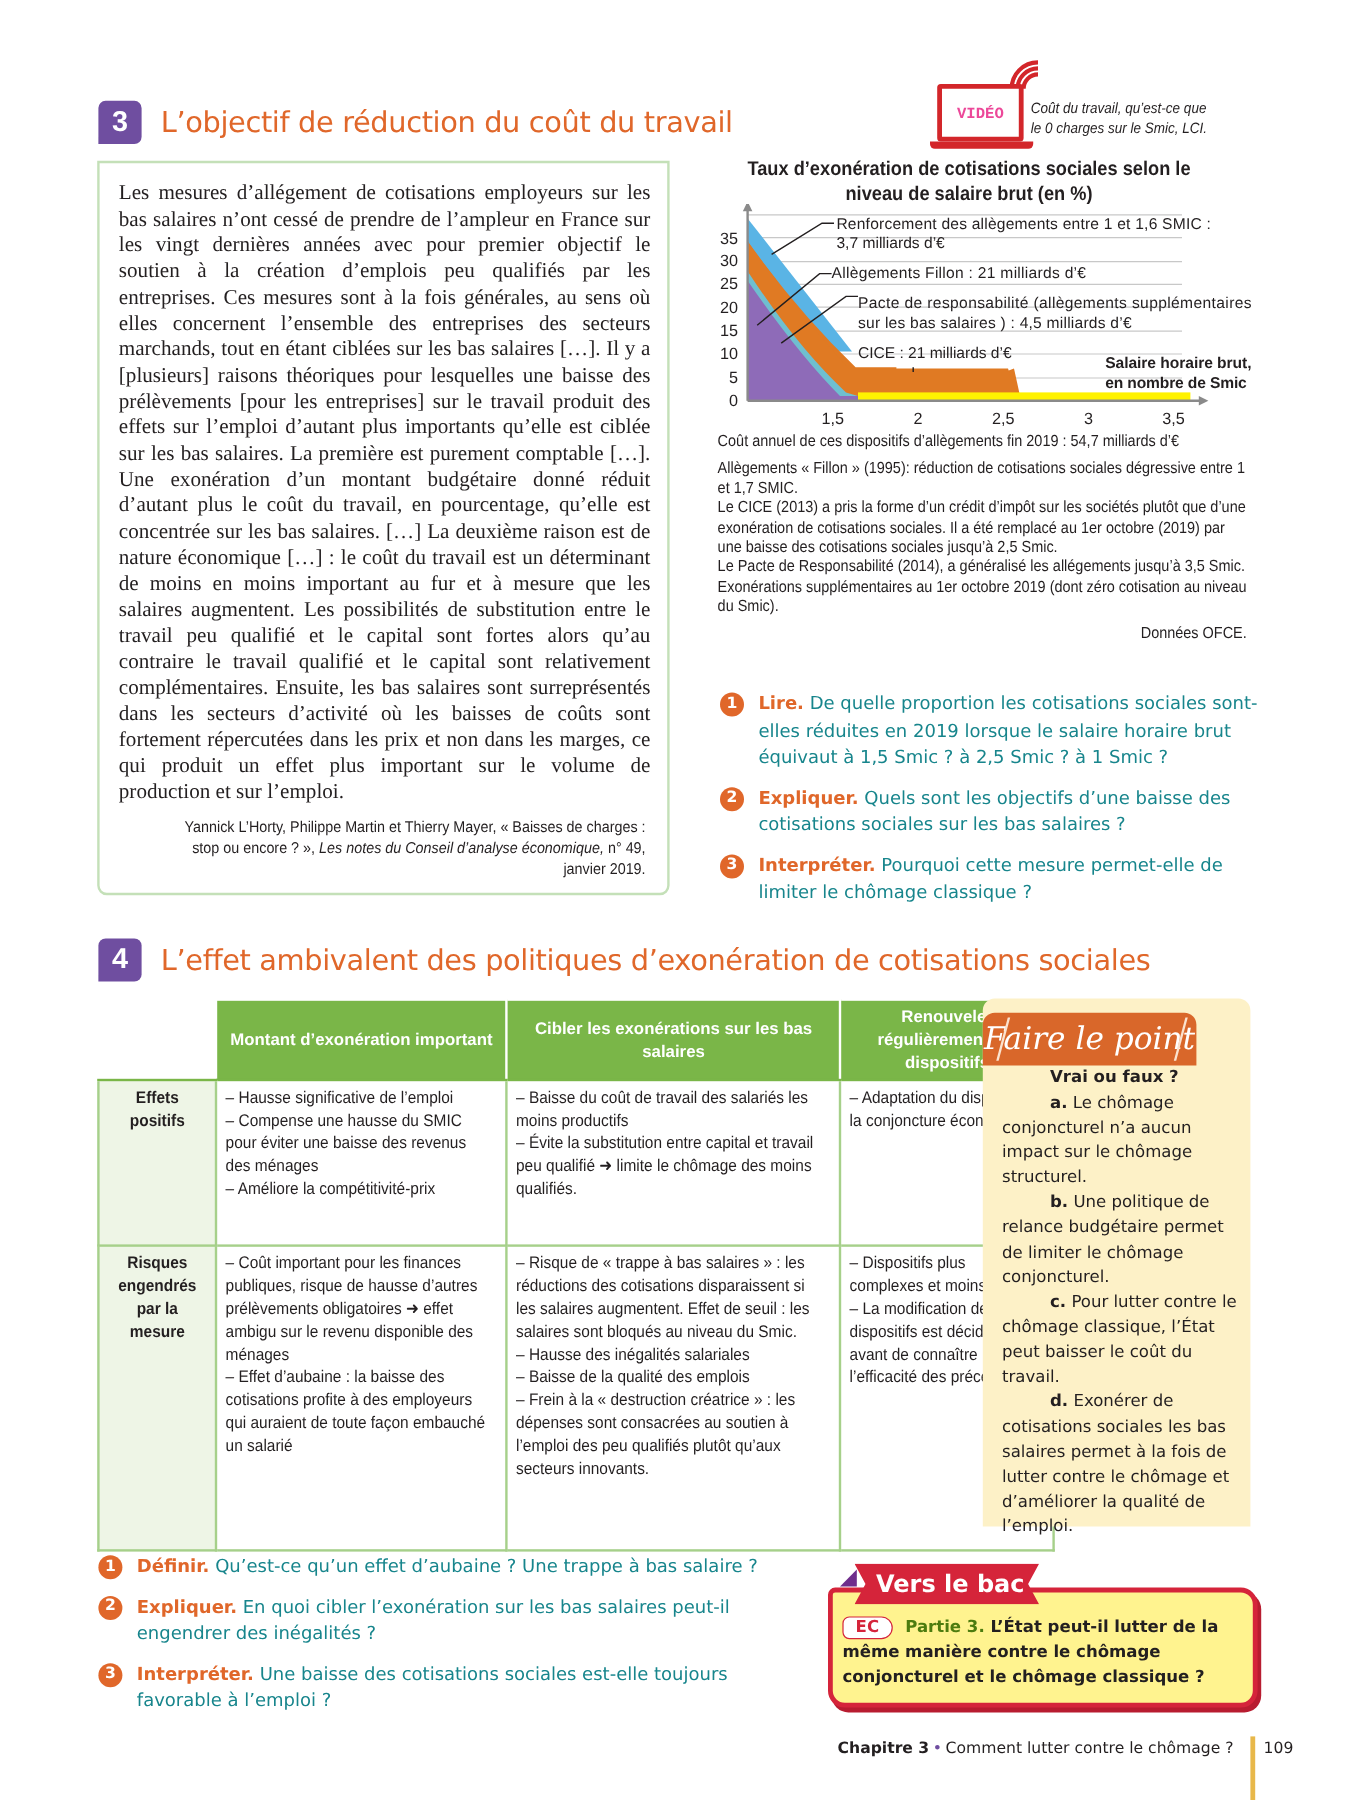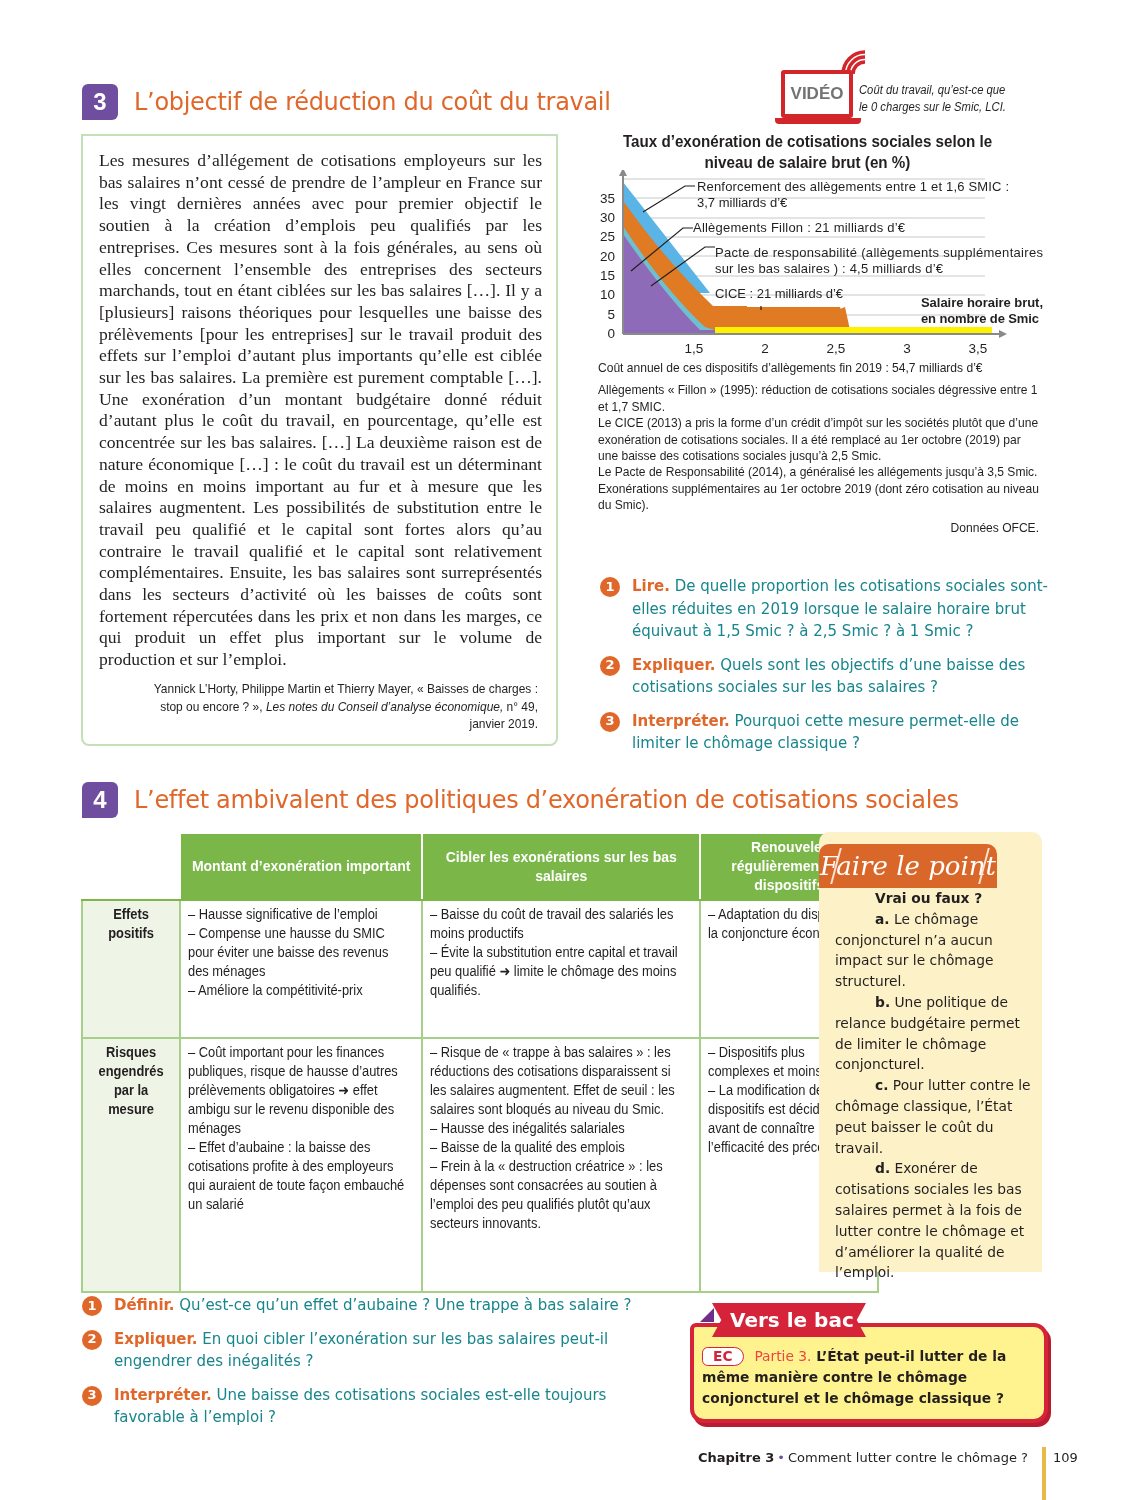--- a/index.html
+++ b/index.html
@@ -17,21 +17,21 @@
   }
   .sec-title {
     color: #e0672a; font-family: "DejaVu Sans", sans-serif; font-size: 24px; margin-left: 16px;
     letter-spacing: -0.3px;
   }
 
   
   .video-wrap { left: 775px; top: 48px; width: 290px; height: 76px; }
   .laptop { position: absolute; left: 6px; top: 22px; width: 72px; height: 48px; border: 4px solid #d3262a; border-radius: 3px; background: #fff; display:flex; align-items:center; justify-content:center; }
   .laptop-base { position: absolute; left: 0px; top: 70px; width: 86px; height: 6px; background: #d3262a; border-radius: 0 0 4px 4px; }
-  .laptop span { font-weight: bold; font-size: 17px; color: #737373; font-family: Liberation Sans, sans-serif; }
+  .laptop span { font-weight: bold; font-size: 13px; color: #ec4899; font-family: Liberation Mono, monospace; }
   .wifi { position: absolute; left: 64px; top: 0px; width: 30px; height: 30px; }
   .video-caption { position: absolute; left: 84px; top: 34px; font-style: italic; font-size: 12.5px; line-height: 17px; color: #231f20; font-family: "Liberation Sans", sans-serif; transform: scaleX(0.9); transform-origin: left top; white-space: nowrap; }
 
   
   .textbox {
     left: 81px; top: 134px; width: 477px; height: 612px;
     border: 2px solid #c4e0b8; border-radius: 0 0 8px 8px;
   }
   .textbox p.body {
     position: absolute; left: 16px; top: 14px; width: 443px;
@@ -76,21 +76,21 @@
   .flp-head:after { right: 12px; }
   .flp-body { position: absolute; left: 16px; top: 56px; width: 200px; font-family: "DejaVu Sans", sans-serif; font-size: 13.8px; line-height: 20.8px; color: #231f20; }
   .flp-body b { font-weight: bold; margin-left: 40px; }
 
   
   .bac { left: 690px; top: 1323px; width: 358px; height: 100px; background: #fff38f; border: 4px solid #d5243a; border-radius: 6px 14px 14px 14px; box-shadow: 3px 4px 0 #b81c30; }
   .bac-ribbon { position: absolute; left: 712px; top: 1303px; height: 34px; width: 154px; background: #d5243a; color: #fff; font-family: "DejaVu Sans", sans-serif; font-weight: bold; font-size: 20px; line-height: 34px; padding-left: 18px; clip-path: polygon(0 0, 100% 0, 94% 50%, 100% 100%, 0 100%, 6% 50%); }
   .bac-tri { position: absolute; left: 700px; top: 1308px; width: 0; height: 0; border-left: 14px solid transparent; border-bottom: 14px solid #6f2d8c; }
   .bac-text { position: absolute; left: 702px; top: 1346px; width: 338px; font-family: "DejaVu Sans", sans-serif; font-size: 13.8px; line-height: 21px; font-weight: bold; color: #231f20; }
   .ec { display: inline-block; border: 1.5px solid #d5243a; border-radius: 6px 10px 10px 6px; color: #d5243a; padding: 0 10px; margin-right: 6px; line-height: 17px; background: #fff; }
-  .partie { color: #ef4444; font-weight: normal; }
+  .partie { color: #4d7c0f; font-weight: bold; }
 
   
   .footer { left: 698px; top: 1450px; font-family: "DejaVu Sans", sans-serif; font-size: 13px; white-space: nowrap; }
   .footer b { font-weight: bold; }
   .footer .dot { color: #6f4ea0; margin: 0 3px; }
   .footer-bar { left: 1042px; top: 1447px; width: 4px; height: 53px; background: #e8b84a; }
   .page-num { left: 1053px; top: 1450px; font-family: "DejaVu Sans", sans-serif; font-size: 13px; }
 </style>
 </head>
 <body>

